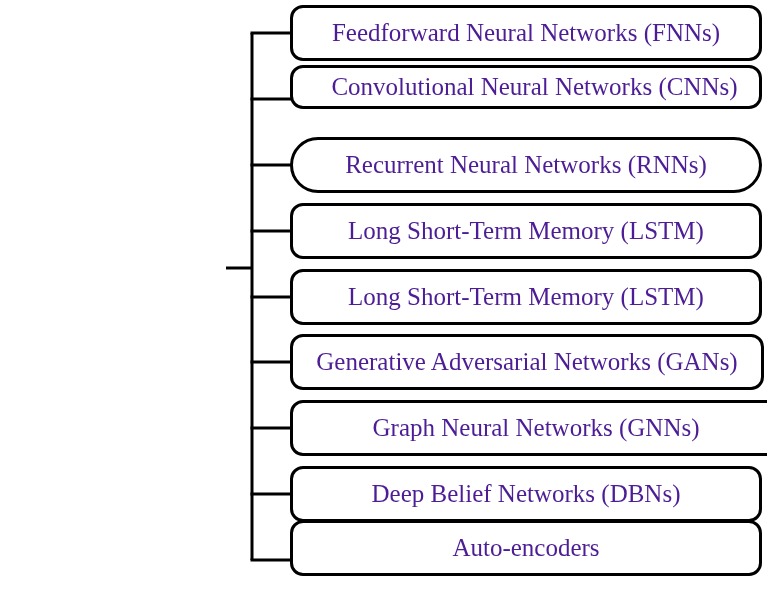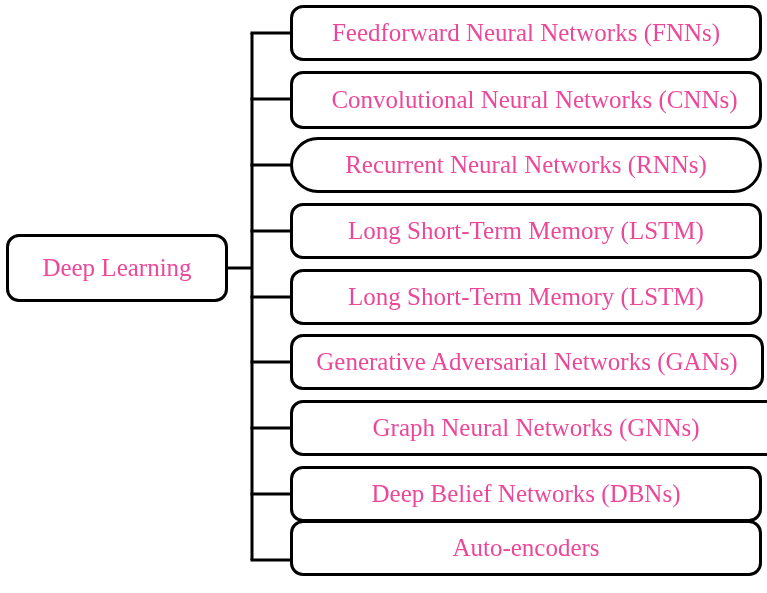--- a/index.html
+++ b/index.html
@@ -25,21 +25,21 @@
   .node {
     position: absolute;
     box-sizing: border-box;
     background: #ffffff;
     border: 3px solid #000000;
     border-radius: 13px;
     display: flex;
     align-items: center;
     justify-content: center;
     text-align: center;
-    color: #ec4899;
+    color: #4c1d95;
     font-size: 25px;
     line-height: 1.05;
     white-space: nowrap;
   }
   .root-node {
     left: 6px;
     top: 234px;
     width: 222px;
     height: 68px;
   }
@@ -55,29 +55,26 @@
       <line x1="250.5" y1="231" x2="292" y2="231" stroke="#000000" stroke-width="3"></line>
       <line x1="250.5" y1="297" x2="292" y2="297" stroke="#000000" stroke-width="3"></line>
       <line x1="250.5" y1="362" x2="292" y2="362" stroke="#000000" stroke-width="3"></line>
       <line x1="250.5" y1="428" x2="292" y2="428" stroke="#000000" stroke-width="3"></line>
       <line x1="250.5" y1="494" x2="292" y2="494" stroke="#000000" stroke-width="3"></line>
       <line x1="250.5" y1="560" x2="292" y2="560" stroke="#000000" stroke-width="3"></line>
       <line x1="252" y1="33" x2="252" y2="560" stroke="#000000" stroke-width="3"></line>
       <line x1="226" y1="268" x2="252" y2="268" stroke="#000000" stroke-width="3"></line>
     </svg>
 
-  <div class="node root-node">
-    <span>Deep Learning</span>
-  </div>
 
   <div id="children">
       <div class="node" style="left: 290px; top: 5px; width: 472px; height: 56px;">
         <span>Feedforward Neural Networks (FNNs)</span>
       </div>
-      <div class="node" style="left: 290px; top: 71px; width: 472px; height: 58px; padding-left: 17px;">
+      <div class="node" style="left: 290px; top: 65px; width: 472px; height: 44px; padding-left: 17px;">
         <span>Convolutional Neural Networks (CNNs)</span>
       </div>
       <div class="node" style="left: 290px; top: 137px; width: 472px; height: 56px; border-radius: 28px;">
         <span>Recurrent Neural Networks (RNNs)</span>
       </div>
       <div class="node" style="left: 290px; top: 203px; width: 472px; height: 56px;">
         <span>Long Short-Term Memory (LSTM)</span>
       </div>
       <div class="node" style="left: 290px; top: 269px; width: 472px; height: 56px;">
         <span>Long Short-Term Memory (LSTM)</span>

